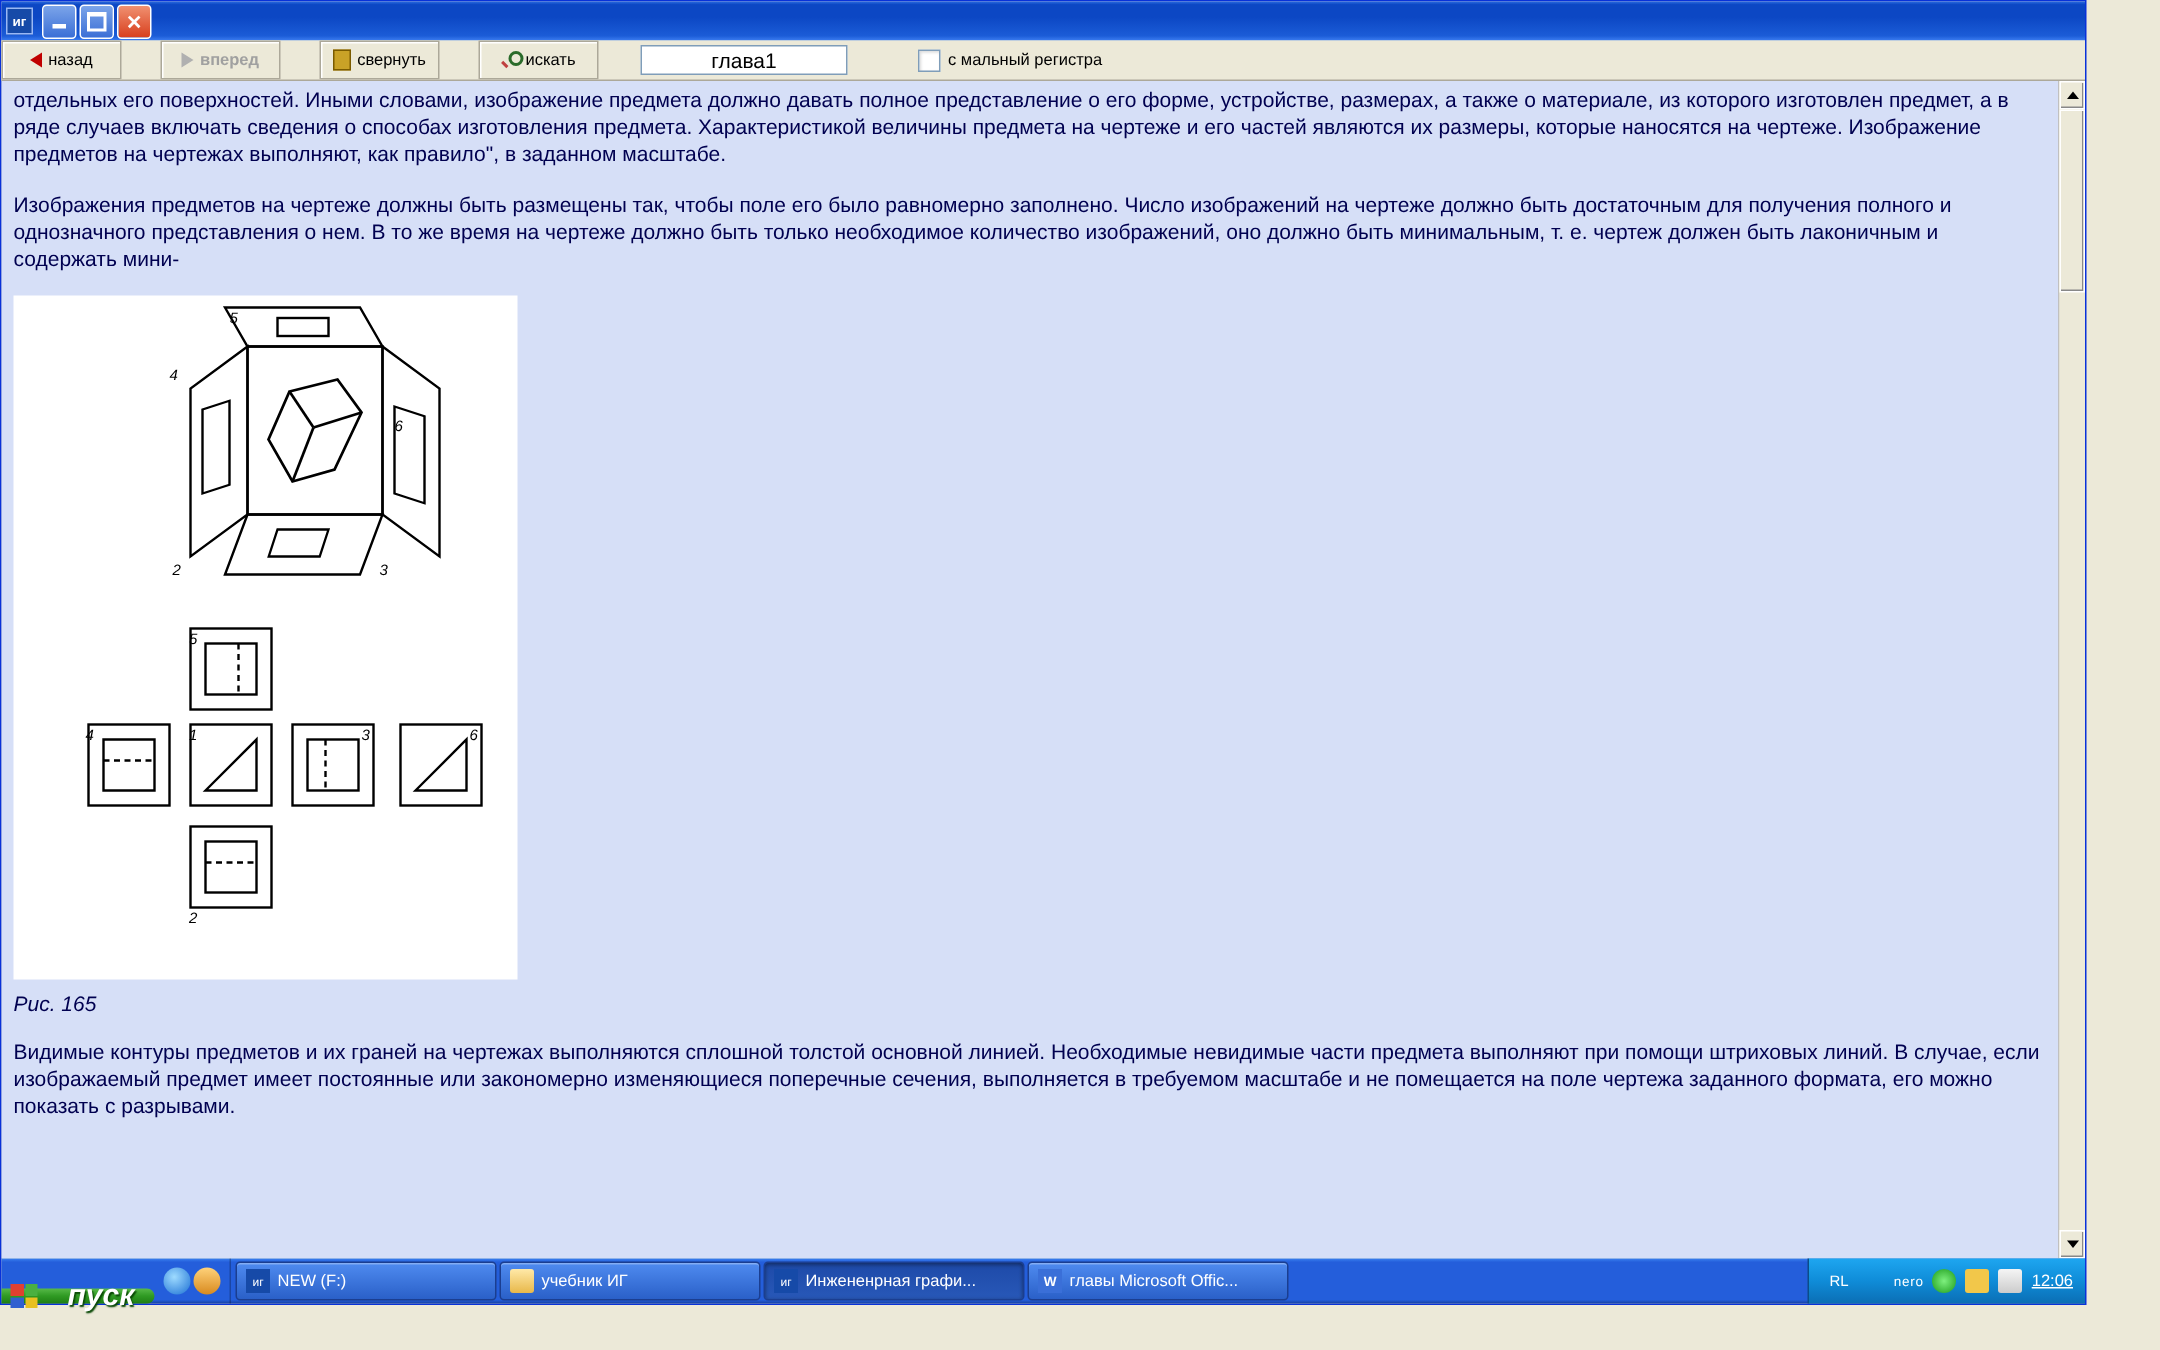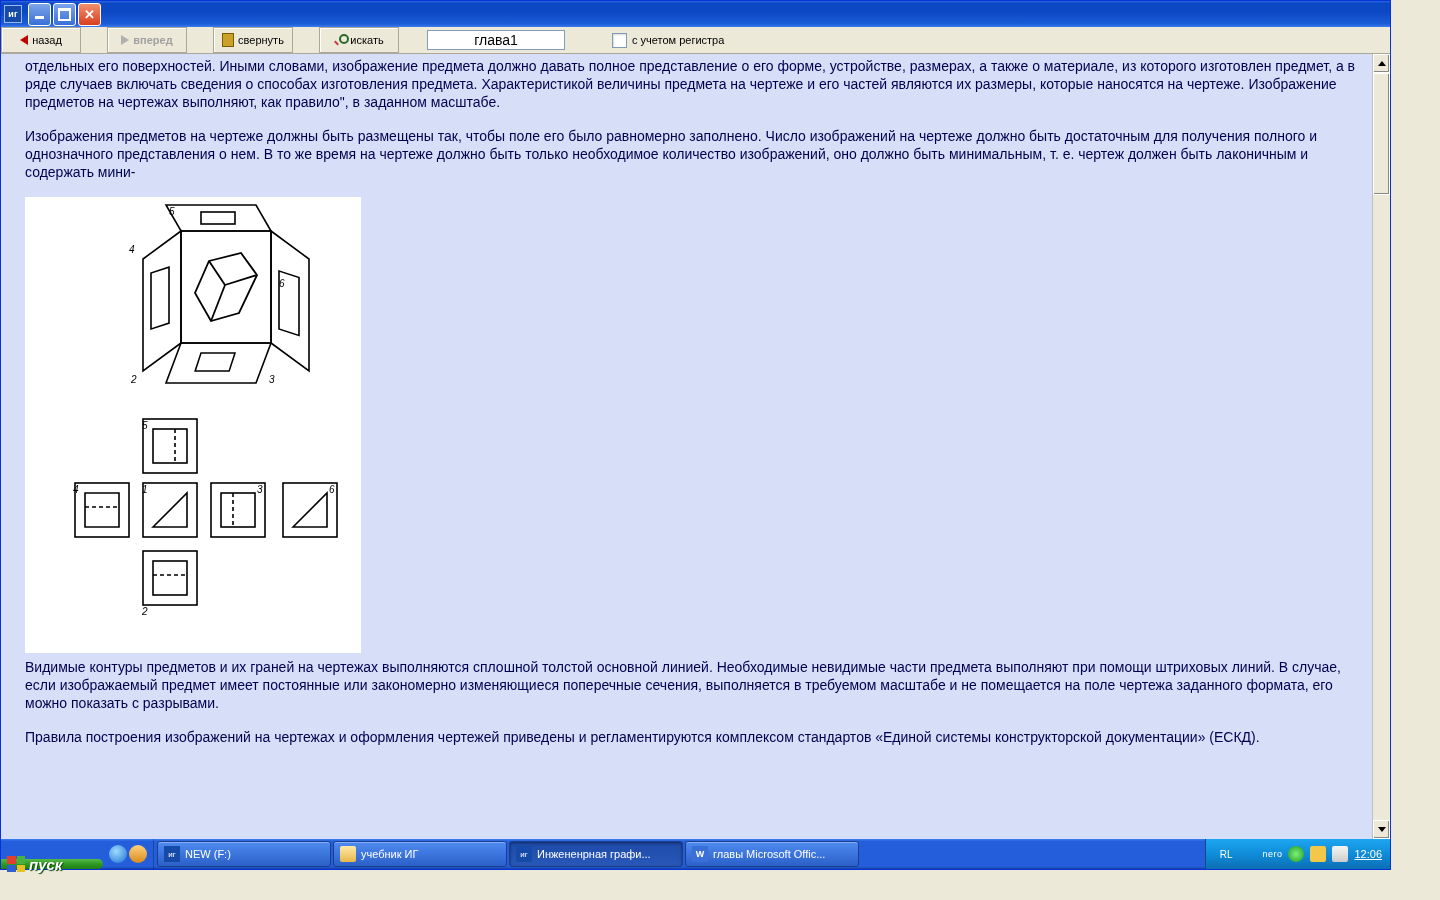--- a/index.html
+++ b/index.html
@@ -23,36 +23,36 @@
   .ico-fwd{width:0;height:0;border-top:5px solid transparent;border-bottom:5px solid transparent;border-left:8px solid #b0b0b0;}
   .ico-collapse{width:10px;height:12px;background:#c9a227;border:1px solid #7a5b00;position:relative;}
   .ico-search{width:12px;height:12px;position:relative;}
   .ico-search::before{content:"";position:absolute;width:6px;height:6px;border:2px solid #2a6b2a;border-radius:50%;left:5px;top:0;}
   .ico-search::after{content:"";position:absolute;width:5px;height:2px;background:#c04040;left:0;top:8px;transform:rotate(45deg);}
   .search-input{width:130px;height:18px;border:1px solid #7f9db9;background:#fff;font-size:14px;padding:0 3px;margin:3px 0 0 2px;text-align:center;}
   .chk-wrap{display:flex;align-items:center;margin-left:20px;gap:5px;font-size:11px;}
   .chk{width:13px;height:13px;border:1px solid #7f9db9;background:#fff;box-shadow:inset 1px 1px 2px rgba(0,0,0,.15);}
   
   .content-wrap{flex:1;display:flex;overflow:hidden;}
-  .content{flex:1;background:#D6DFF7;color:#000050;font-family:Arial,sans-serif;font-size:14px;line-height:1.28;padding:4px 8px 8px 24px;overflow:hidden;}
+  .content{flex:1;background:#D6DFF7;color:#000050;font-family:Arial,sans-serif;font-size:14px;line-height:1.28;padding:4px 8px 8px 8px;overflow:hidden;}
   .content p{margin:0 0 16px 0;}
   .caption{font-style:italic;color:#000050;margin:8px 0 14px 0;}
   .vscroll{width:17px;background:#ece9d8;border-left:1px solid #c0c0c0;display:flex;flex-direction:column;}
   .vscroll .arrow{height:17px;background:#ece9d8;border:1px solid #fff;box-shadow:inset -1px -1px 0 #888;display:flex;align-items:center;justify-content:center;}
   .vscroll .arrow span{width:0;height:0;border-left:4px solid transparent;border-right:4px solid transparent;}
   .vscroll .arrow.up span{border-bottom:5px solid #000;}
   .vscroll .arrow.down span{border-top:5px solid #000;}
   .vscroll .track{flex:1;background:#ece9d8;position:relative;}
   .vscroll .thumb{position:absolute;left:0;right:0;top:0;height:120px;background:#ece9d8;border:1px solid #fff;box-shadow:inset -1px -1px 0 #888;}
   
   .figure{width:336px;height:456px;background:#fff;margin:4px 0 6px 0;padding:6px;box-sizing:border-box;}
   .figure svg{width:100%;height:100%;}
   
   .taskbar{height:30px;background:linear-gradient(to bottom,#3a81f0 0%,#245edb 8%,#245edb 92%,#1641a0 100%);display:flex;align-items:stretch;color:#fff;font-size:11px;position:relative;}
-  .start{width:96px;background:linear-gradient(to bottom,#57b948 0%,#2f9a23 50%,#1f7e14 100%);display:flex;align-items:center;border-radius:0 10px 10px 0;padding-left:6px;font-weight:bold;font-style:italic;font-size:15px;gap:4px;text-shadow:1px 1px 1px #0a4905;margin-top:20px;}
+  .start{width:96px;background:linear-gradient(to bottom,#57b948 0%,#2f9a23 50%,#1f7e14 100%);display:flex;align-items:center;border-radius:0 10px 10px 0;padding-left:6px;font-weight:bold;font-style:italic;font-size:20px;gap:20px;text-shadow:1px 1px 1px #0a4905;margin-top:20px;}
   .start .flag{width:18px;height:16px;display:grid;grid-template-columns:1fr 1fr;grid-template-rows:1fr 1fr;gap:1px;}
   .start .flag span:nth-child(1){background:#e04030;}
   .start .flag span:nth-child(2){background:#4ab040;}
   .start .flag span:nth-child(3){background:#3060d0;}
   .start .flag span:nth-child(4){background:#e8c020;}
   .ql{display:flex;align-items:center;gap:2px;padding:0 6px;border-right:1px solid rgba(0,0,0,.25);}
   .ql-ico{width:18px;height:18px;border-radius:2px;}
   .tasks{display:flex;align-items:center;gap:2px;padding:0 3px;flex:1;}
   .task{width:160px;height:24px;background:linear-gradient(#4f8bf0,#2a60c8);border:1px solid #1b3e90;border-radius:3px;display:flex;align-items:center;gap:5px;padding:0 6px;box-shadow:inset 0 1px 0 rgba(255,255,255,.3);overflow:hidden;white-space:nowrap;}
   .task.active{background:linear-gradient(#1e4aa8,#2858b8);box-shadow:inset 0 1px 3px rgba(0,0,0,.45);}
@@ -92,21 +92,21 @@
       <span class="ico ico-collapse"></span>
       <span>свернуть</span>
     </div>
     <div class="tbtn">
       <span class="ico ico-search"></span>
       <span>искать</span>
     </div>
     <input class="search-input" value="глава1" style="">
     <div class="chk-wrap">
       <span class="chk"></span>
-      <span>с учетом регистра</span>
+      <span>с мальный регистра</span>
     </div>
   </div>
 
   <div class="content-wrap">
     <div class="content">
       <p>отдельных его поверхностей. Иными словами, изображение предмета должно давать полное представление о его форме, устройстве, размерах, а также о материале, из которого изготовлен предмет, а в ряде случаев включать сведения о способах изготовления предмета. Характеристикой величины предмета на чертеже и его частей являются их размеры, которые наносятся на чертеже. Изображение предметов на чертежах выполняют, как правило", в заданном масштабе.</p>
       <p>Изображения предметов на чертеже должны быть размещены так, чтобы поле его было равномерно заполнено. Число изображений на чертеже должно быть достаточным для получения полного и однозначного представления о нем. В то же время на чертеже должно быть только необходимое количество изображений, оно должно быть минимальным, т. е. чертеж должен быть лаконичным и содержать мини-</p>
 
       <div class="figure">
         <svg viewBox="0 0 324 444" xmlns="http://www.w3.org/2000/svg">
@@ -173,23 +173,23 @@
               <text x="42" y="290">4</text>
               <text x="111" y="290">1</text>
               <text x="226" y="290">3</text>
               <text x="298" y="290">6</text>
               <text x="111" y="412">2</text>
             </g>
           </g>
         </svg>
       </div>
 
+      <div class="caption">Рис. 165</div>
 
       <p>Видимые контуры предметов и их граней на чертежах выполняются сплошной толстой основной линией. Необходимые невидимые части предмета выполняют при помощи штриховых линий. В случае, если изображаемый предмет имеет постоянные или закономерно изменяющиеся поперечные сечения, выполняется в требуемом масштабе и не помещается на поле чертежа заданного формата, его можно показать с разрывами.</p>
-      <p>Правила построения изображений на чертежах и оформления чертежей приведены и регламентируются комплексом стандартов «Единой системы конструкторской документации» (ЕСКД).</p>
     </div>
 
     <div class="vscroll">
       <div class="arrow up">
           <span></span>
         </div>
       <div class="track">
         <div class="thumb"></div>
       </div>
       <div class="arrow down">

